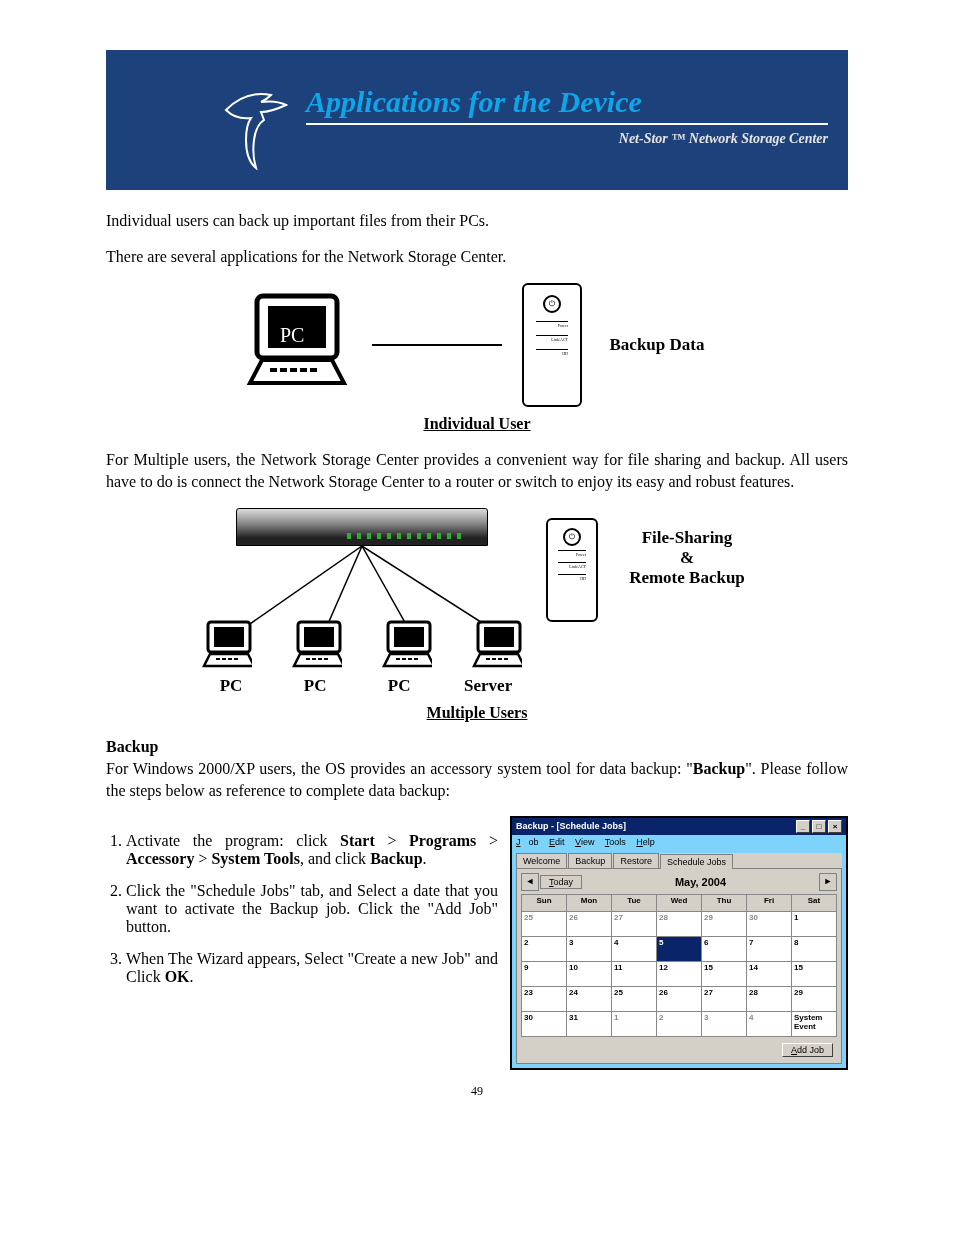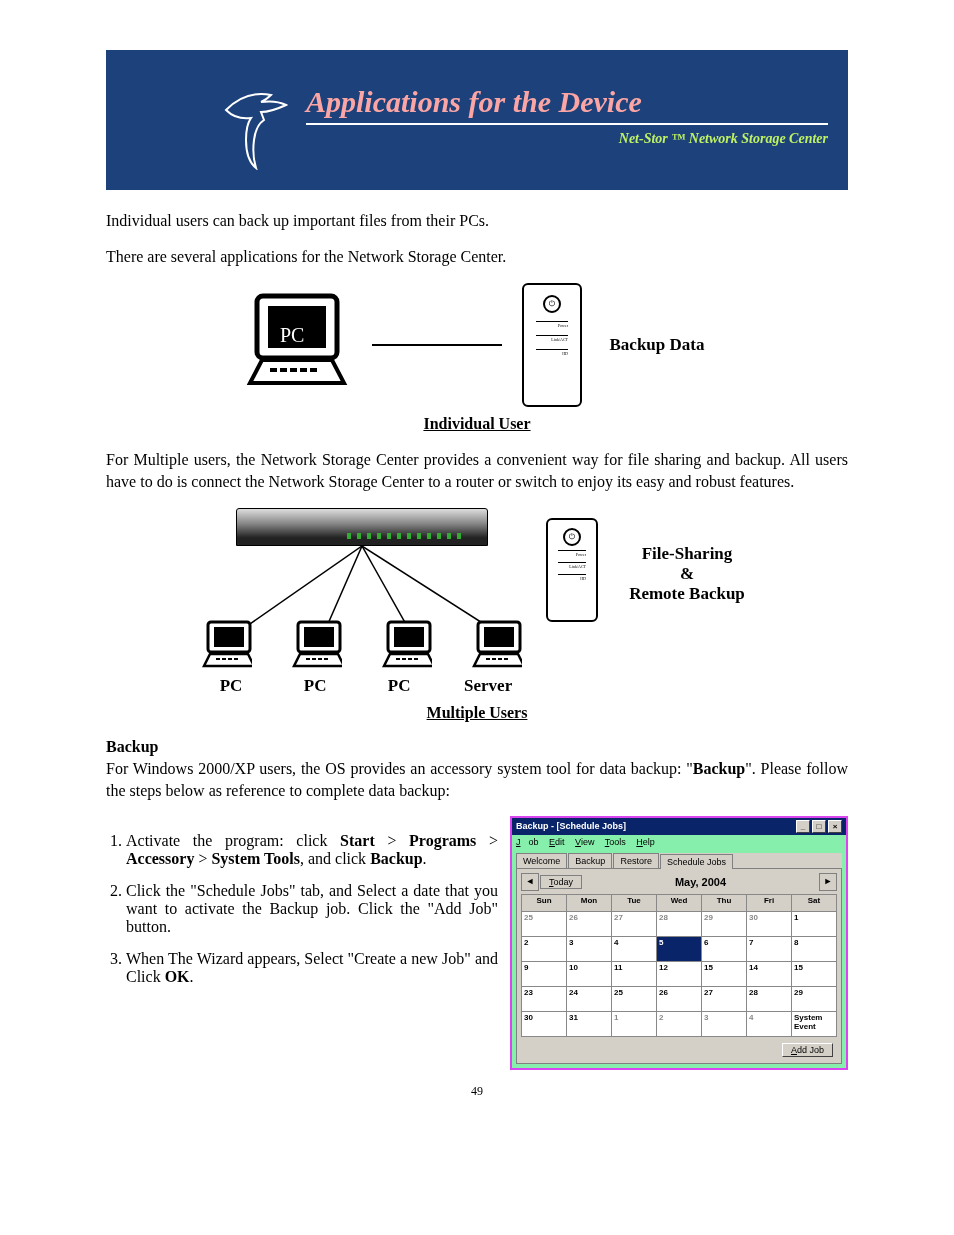--- a/index.html
+++ b/index.html
@@ -1,38 +1,38 @@
 <!DOCTYPE html>
 <html><head>
 <meta charset="utf-8">
 <style>
 body { margin:0; padding:0; background:#fff; font-family:"Times New Roman",serif; color:#000; font-size:16px; }
 .page { width:954px; margin:0 auto; padding:50px 106px 30px 106px; box-sizing:border-box; position:relative; }
 .banner { background:#1d417a; height:140px; position:relative; margin-bottom:20px; }
 .eagle { position:absolute; left:110px; top:20px; width:80px; height:100px; }
 .banner-text { position:absolute; left:200px; top:35px; right:20px; }
-.banner-title { color:#fca5a5; font-style:italic; font-weight:bold; font-size:30px; border-bottom:2px solid #fff; padding-bottom:4px; }
-.banner-sub { color:#bef264; font-style:italic; font-weight:bold; font-size:14px; text-align:right; margin-top:6px; }
+.banner-title { color:#0ea5e9; font-style:italic; font-weight:bold; font-size:30px; border-bottom:2px solid #fff; padding-bottom:4px; }
+.banner-sub { color:#e5e5e5; font-style:italic; font-weight:bold; font-size:14px; text-align:right; margin-top:6px; }
 p { margin:14px 0; line-height:1.35; }
 .diagram { text-align:center; margin:16px 0 6px 0; position:relative; }
 .caption { text-align:center; font-weight:bold; text-decoration:underline; margin:8px 0 16px 0; }
 .side-label { font-weight:bold; font-size:17px; text-align:center; }
 .row { display:flex; align-items:center; justify-content:center; gap:20px; }
 .nsc { display:inline-block; }
 .nsc-box { border:2px solid #000; width:56px; height:120px; border-radius:6px; position:relative; background:#fff; }
 .nsc-pwr { position:absolute; top:10px; left:50%; transform:translateX(-50%); width:14px; height:14px; border:2px solid #000; border-radius:50%; display:flex; align-items:center; justify-content:center; font-size:8px; }
 .nsc-led { position:absolute; left:50%; transform:translateX(-50%); width:32px; border-top:1px solid #000; font-size:4px; text-align:right; padding-top:1px; }
 .switch { width:250px; height:36px; background:linear-gradient(#ddd,#888,#222 80%); border:1px solid #000; border-radius:3px 3px 0 0; position:relative; }
 .switch::after { content:""; position:absolute; right:20px; bottom:6px; width:120px; height:6px; background:repeating-linear-gradient(90deg,#3a3 0 4px,transparent 4px 10px); }
 ol { padding-left:20px; }
 ol li { margin-bottom:14px; text-align:justify; }
 .cols { display:flex; gap:12px; }
 .cols .left { flex:1; }
 .cols .right { width:338px; }
-.win { border:2px solid #d946ef; background:#86efac; font-family:Tahoma,Arial,sans-serif; font-size:9px; color:#000; }
+.win { border:2px solid #000000; background:#7dd3fc; font-family:Tahoma,Arial,sans-serif; font-size:9px; color:#000; }
 .win-title { background:#0a246a; color:#fff; font-weight:bold; padding:2px 4px; display:flex; justify-content:space-between; align-items:center; }
 .win-ctrl { display:flex; gap:2px; }
 .win-ctrl span { width:12px; height:11px; background:#d4d0c8; border:1px solid #fff; border-right-color:#404040; border-bottom-color:#404040; font-size:8px; text-align:center; line-height:11px; color:#000; }
 .win-menu { padding:2px 4px; font-size:9px; }
 .win-menu span { margin-right:8px; }
 .win-menu span u { text-decoration:underline; }
 .win-body { margin:4px; background:#d4d0c8; }
 .tabs { display:flex; font-size:9px; }
 .tab { padding:2px 6px; border:1px solid #808080; border-bottom:none; background:#d4d0c8; margin-right:1px; }
 .tab.active { background:#d4d0c8; position:relative; top:1px; }
@@ -174,21 +174,21 @@
         </div>
       </div>
       <div style="margin-top:10px;">
         <div class="nsc-box" style="height:100px; width:48px;">
           <div class="nsc-pwr" style="top:8px;">⏻</div>
           <div class="nsc-led" style="top:30px; width:28px;">Power</div>
           <div class="nsc-led" style="top:42px; width:28px;">Link/ACT</div>
           <div class="nsc-led" style="top:54px; width:28px;">HD</div>
         </div>
       </div>
-      <div class="side-label" style="width:130px; margin-top:36px;">
+      <div class="side-label" style="width:130px; margin-top:20px;">
         <div>File-Sharing</div>
         <div>&amp;</div>
         <div>Remote Backup</div>
       </div>
     </div>
   </div>
   <div class="caption">Multiple Users</div>
 
   <div>
     <div style="font-weight:bold;">Backup</div>

